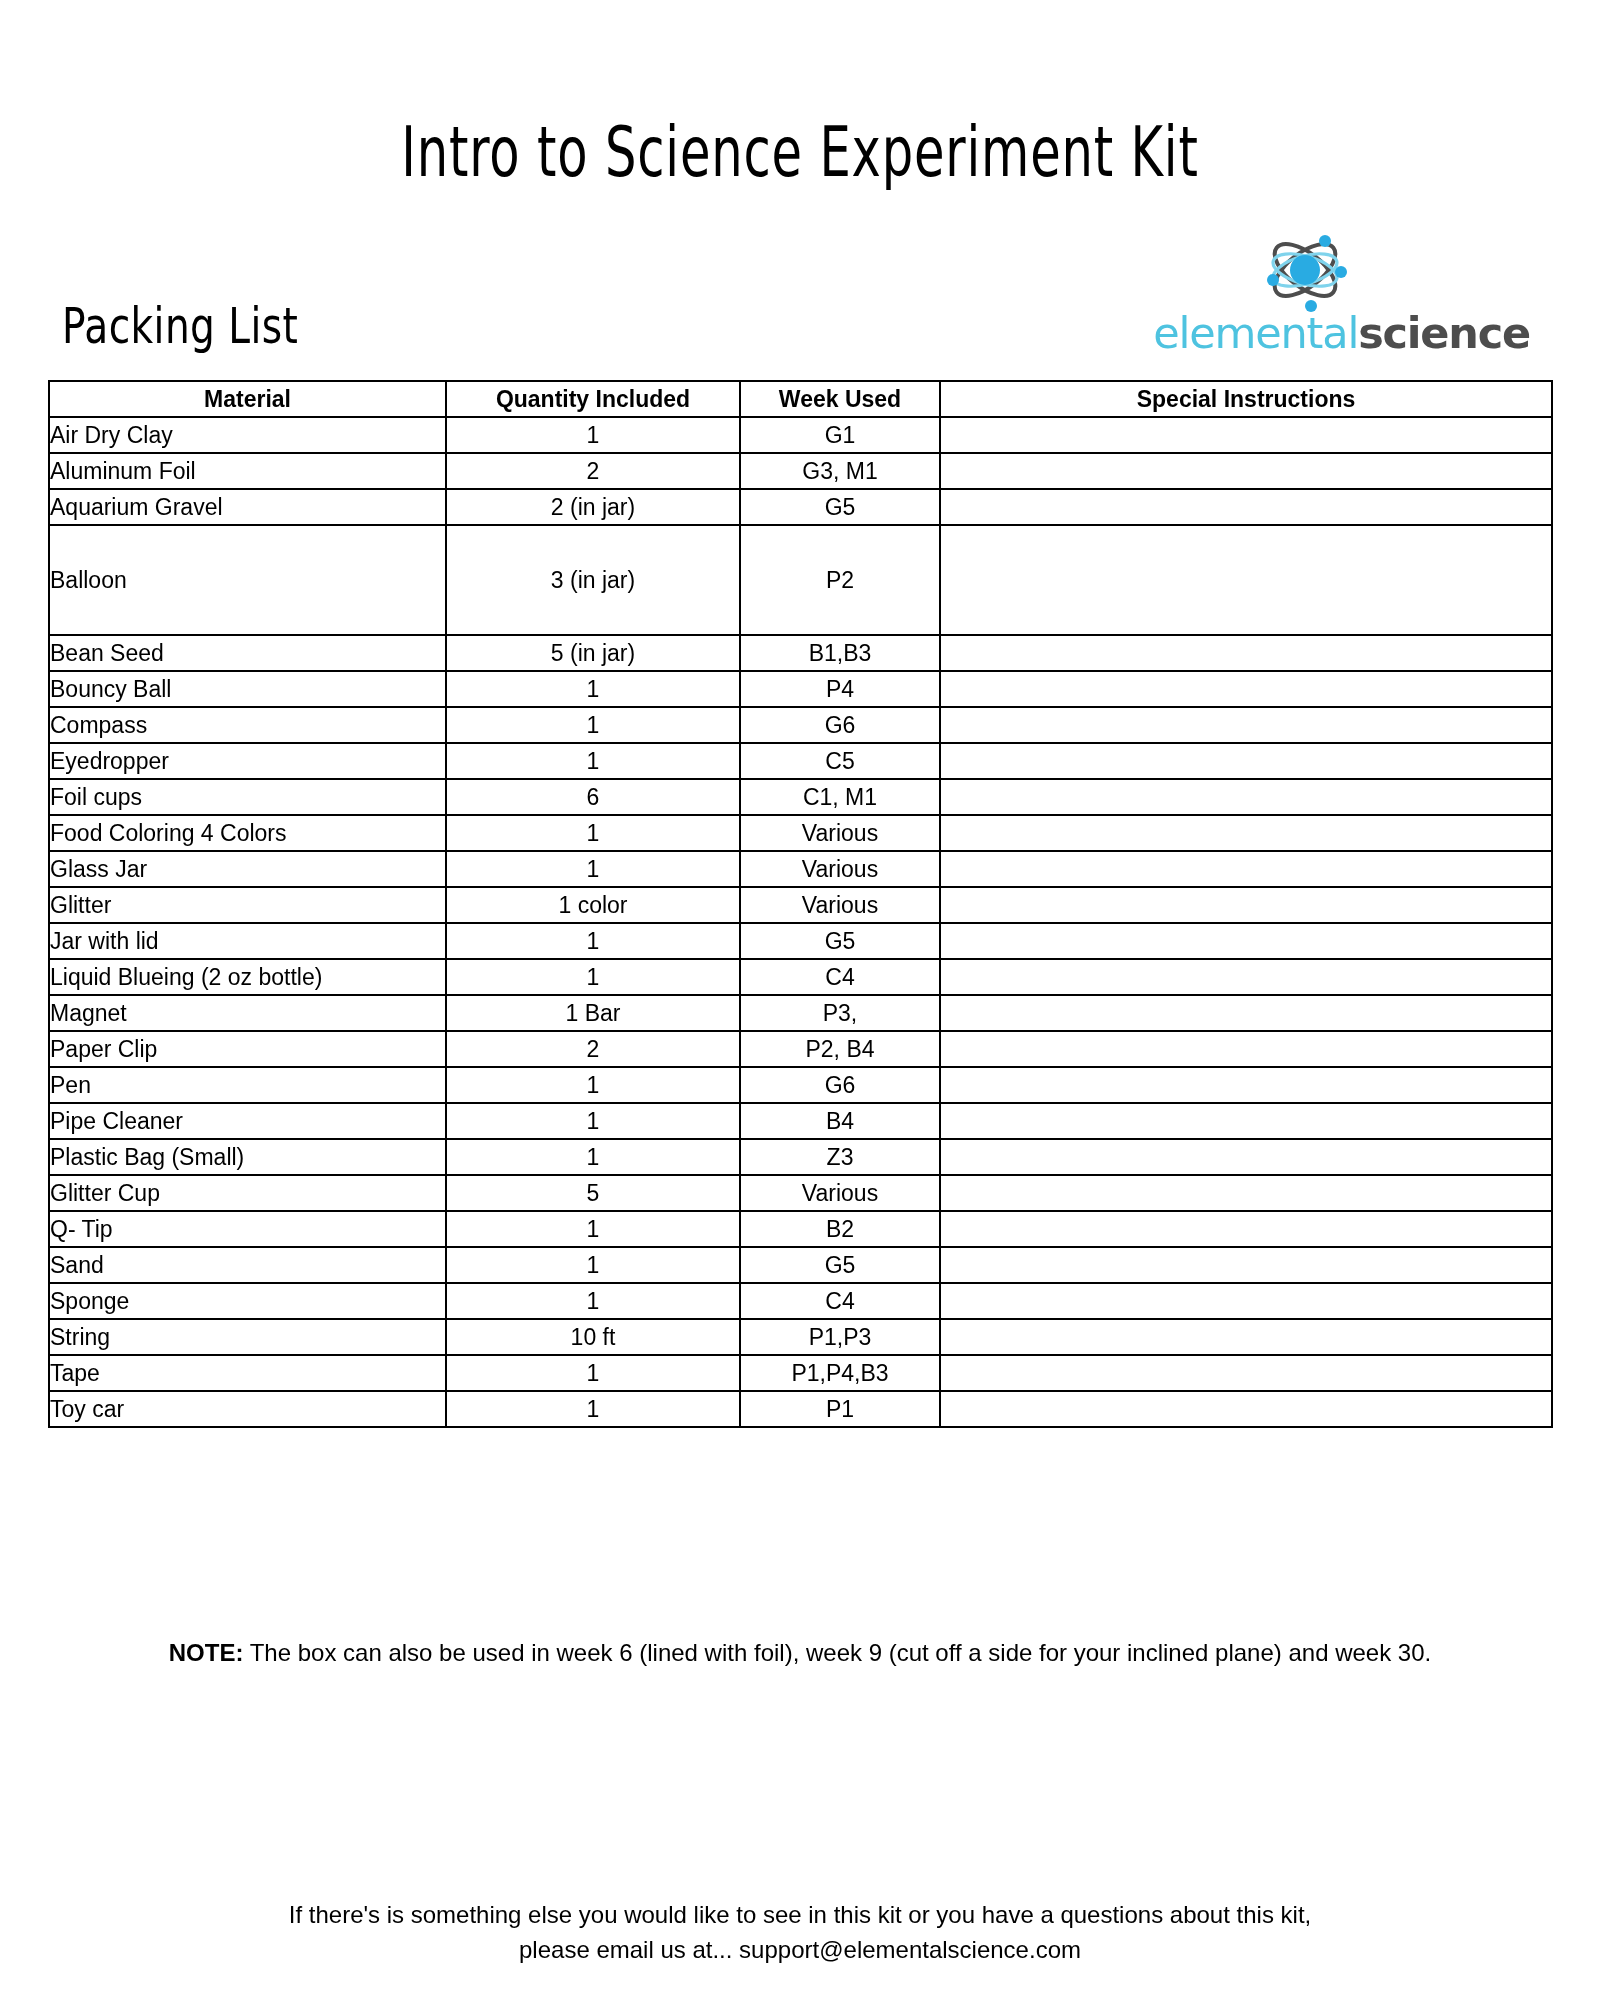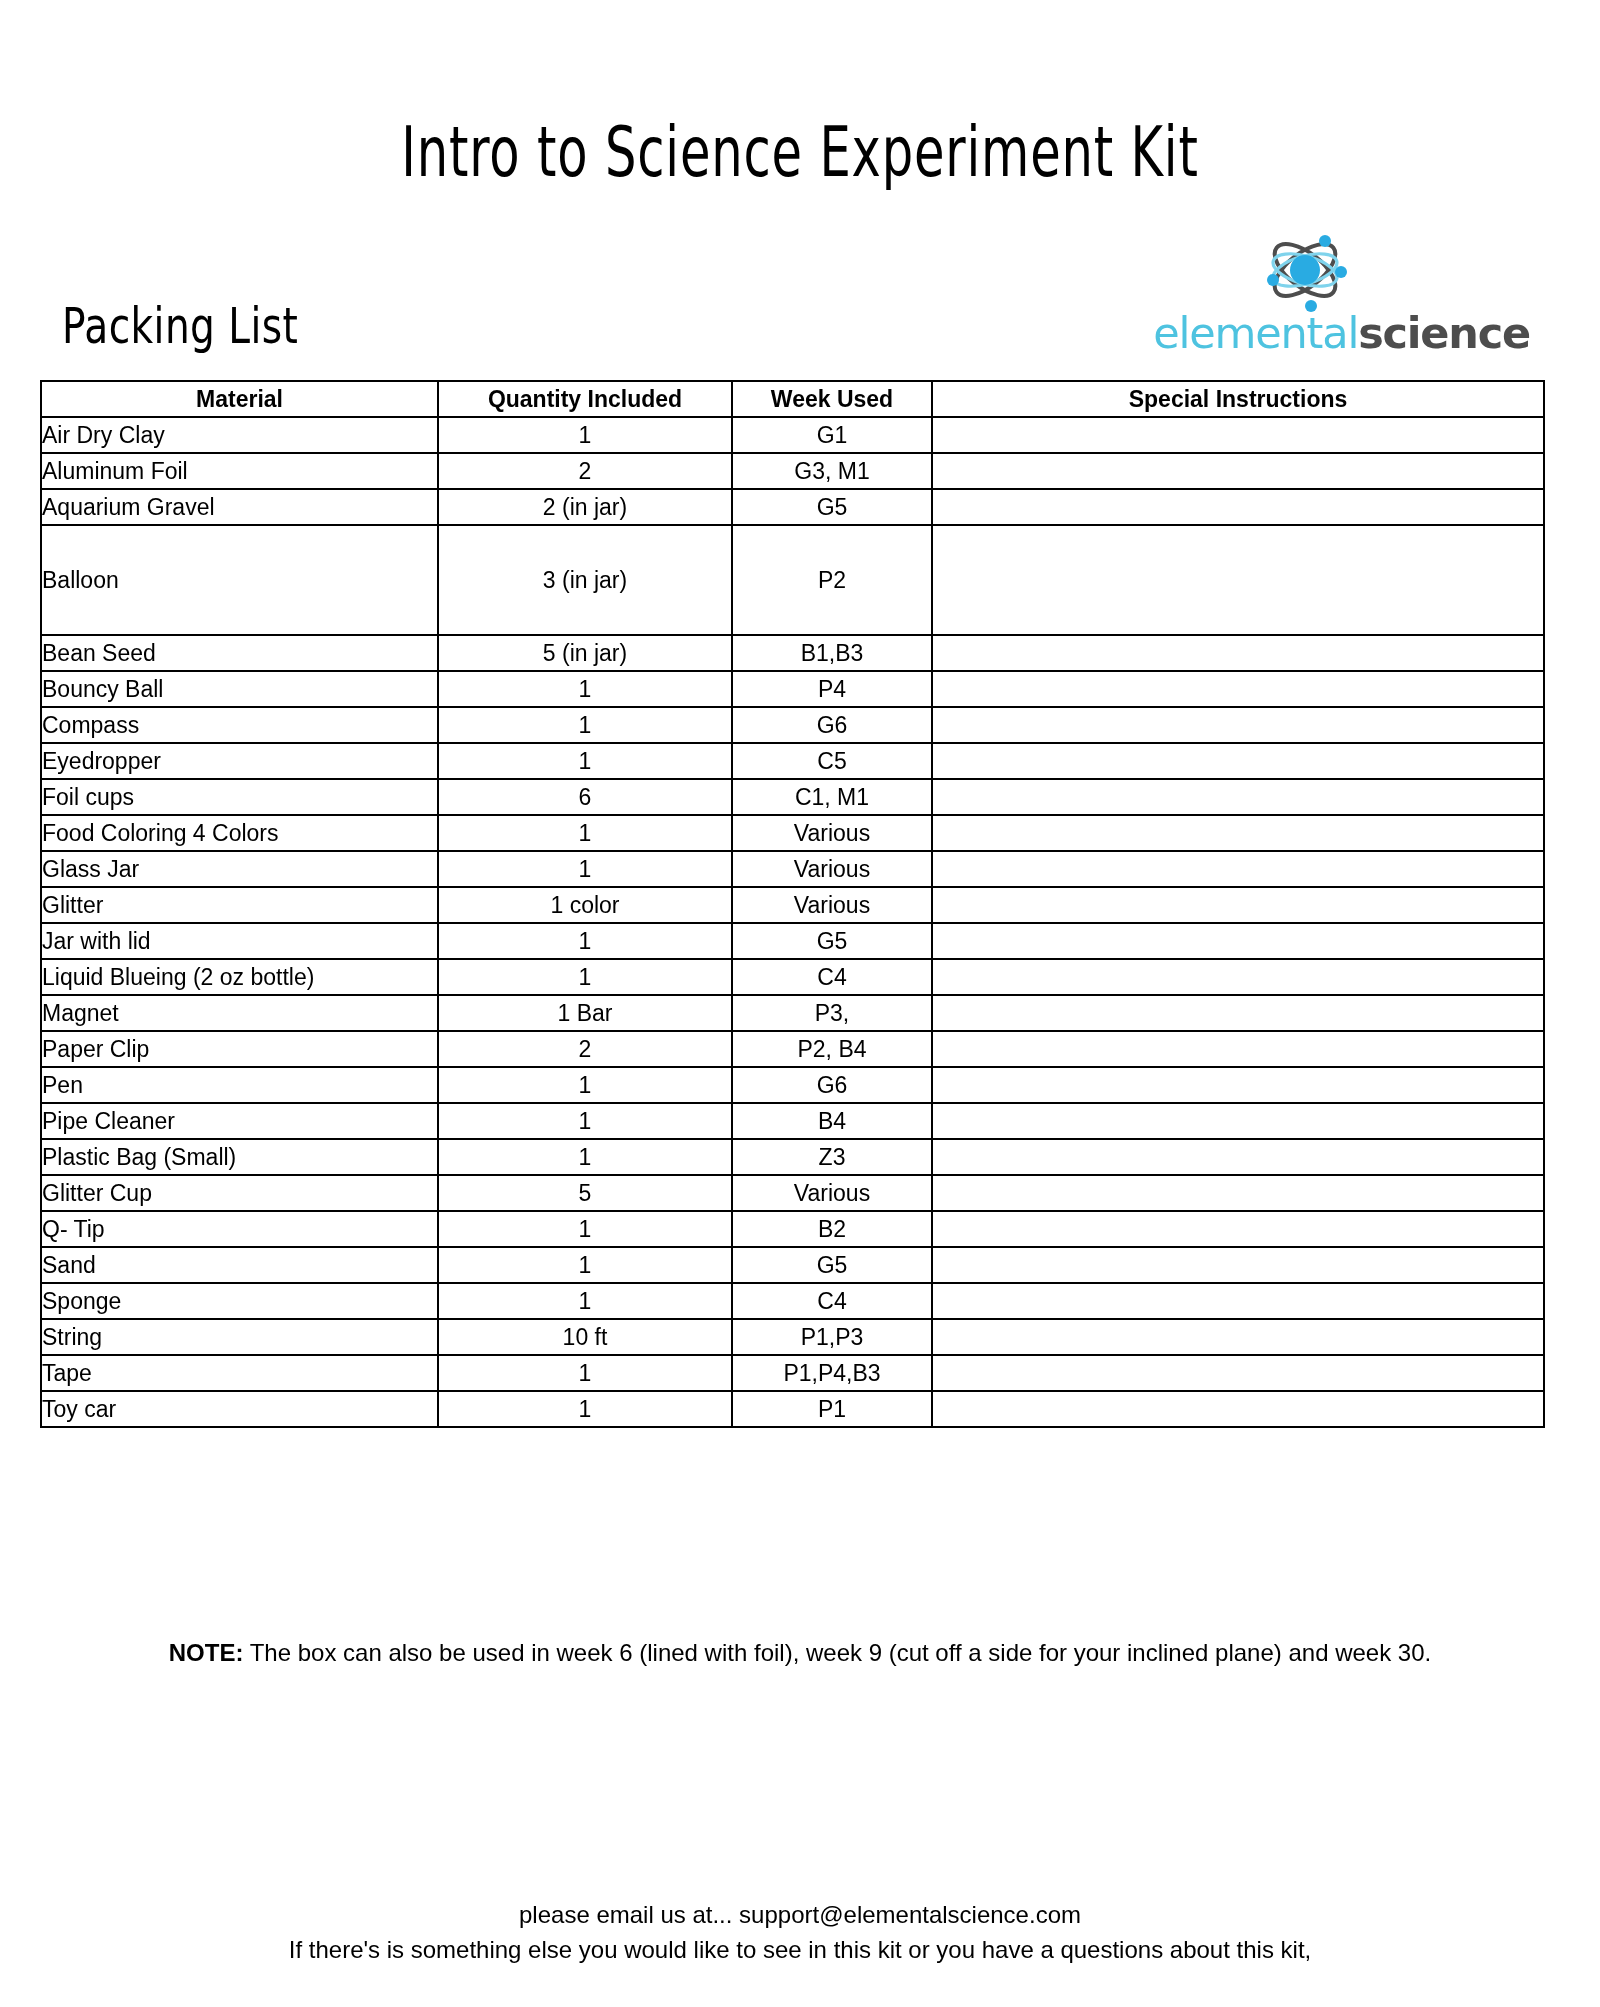--- a/index.html
+++ b/index.html
@@ -76,21 +76,21 @@
     white-space: nowrap;
     letter-spacing: -1.2px;
   }
   .logo-word-elemental { color: #4EC3E0; font-weight: 400; }
   .logo-word-science { color: #4D4D4D; font-weight: 700; }
 
   
   .packing-table {
     position: absolute;
     top: 380px;
-    left: 40px;
+    left: 48px;
     width: 1474px;
     border-collapse: collapse;
     table-layout: fixed;
     font-size: 23px;
     padding-left: 40px;
   }
   .packing-table th,
   .packing-table td {
     border: 2.5px solid #000000;
     padding: 0;
@@ -352,15 +352,15 @@
         <td class="cell-special"></td>
       </tr>
     </tbody>
 </table>
 
 <div class="note-line">
   <span class="note-label">NOTE:</span><span> The box can also be used in week 6 (lined with foil), week 9 (cut off a side for your inclined plane) and week 30.</span>
 </div>
 
 <div class="footer">
+  <div>If there's is something else you would like to see in this kit or you have a questions about this kit,</div>
   <div>please email us at... support@elementalscience.com</div>
-  <div>If there's is something else you would like to see in this kit or you have a questions about this kit,</div>
 </div>
 
 </body></html>

